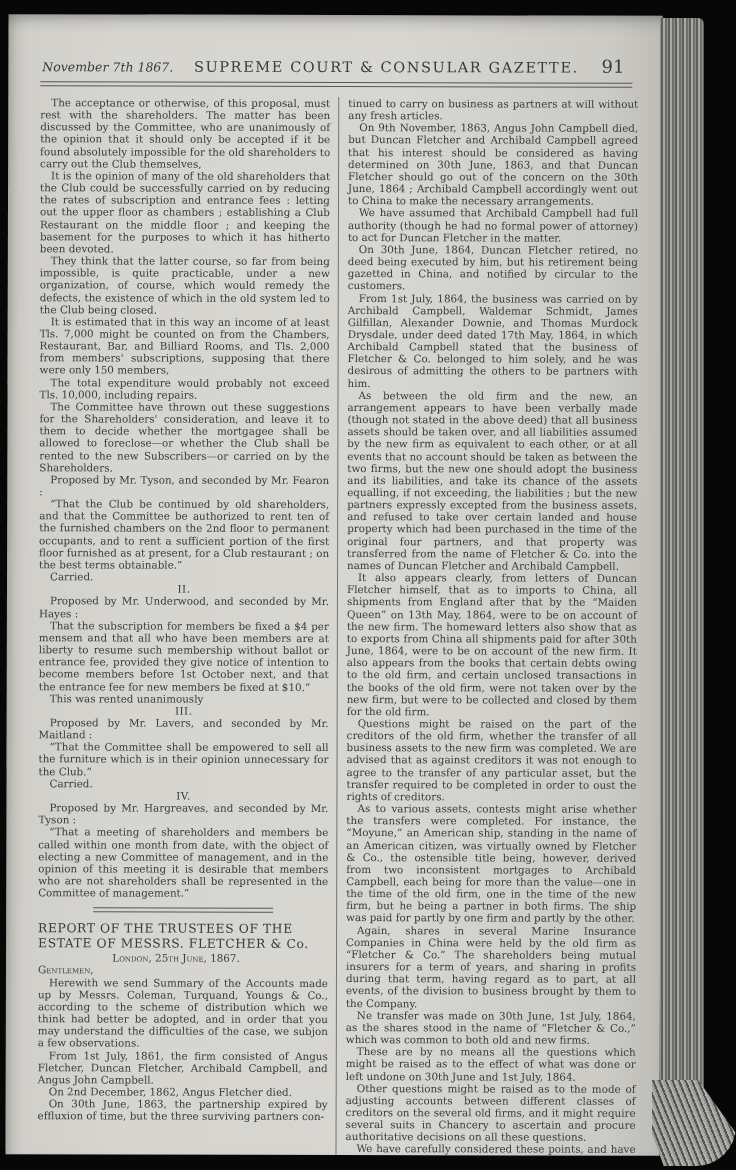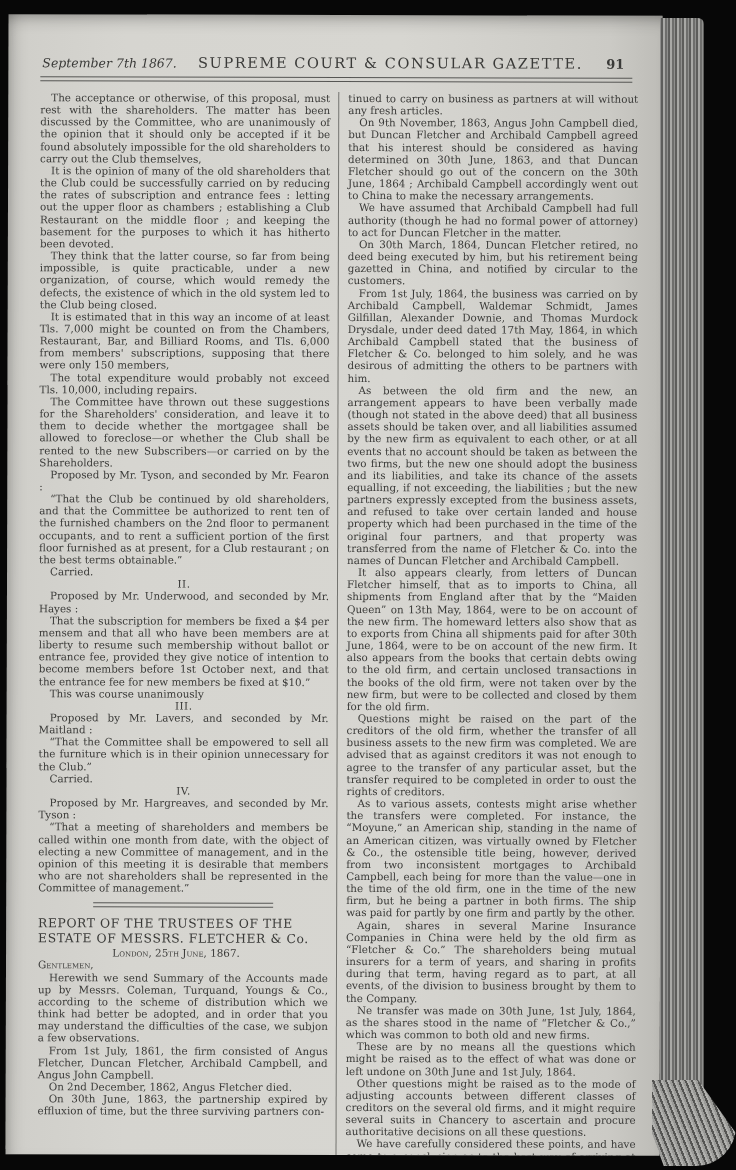--- a/index.html
+++ b/index.html
@@ -38,21 +38,21 @@
   }
   .masthead{
     display:flex;align-items:baseline;justify-content:space-between;
     padding:40px 38px 6px 34px;
   }
   .masthead .date{font-style:italic;font-size:12.5px;white-space:nowrap;}
   .masthead .title{
     font-size:14.5px;letter-spacing:1.6px;white-space:nowrap;
     padding-left:6px;
   }
-  .masthead .pageno{font-size:13px;padding-left:8px;font-weight:bold;}
+  .masthead .pageno{font-size:18px;padding-left:8px;}
   .head-rule{
     margin:0 30px 6px 32px;
     height:3px;
     border-top:1px solid #565654;
     border-bottom:1px solid #565654;
   }
   .columns{
     display:flex;
     padding:4px 24px 0 32px;
   }
@@ -82,61 +82,61 @@
     margin:2px 6px 6px 6px;
   }
   .dateline{text-align:center;text-indent:0;padding-right:14px;margin:2px 0 3px 0;font-variant:small-caps;}
   .salutation{text-indent:0;font-variant:small-caps;}
 </style>
 </head>
 <body>
 
 <div class="page">
   <div class="masthead">
-    <span class="date">September 7th 1867.</span>
+    <span class="date">November 7th 1867.</span>
     <span class="title">SUPREME COURT &amp; CONSULAR GAZETTE.</span>
     <span class="pageno">91</span>
   </div>
   <div class="head-rule"></div>
   <div class="columns">
     <div class="col left" id="col-left">
         <p class="para">The acceptance or otherwise, of this proposal, must rest with the shareholders.  The matter has been discussed by the Committee, who are unanimously of the opinion that it should only be accepted if it be found absolutely impossible for the old shareholders to carry out the Club themselves,</p>
         <p class="para">It is the opinion of many of the old shareholders that the Club could be successfully carried on by reducing the rates of subscription and entrance fees : letting out the upper floor as chambers ; establishing a Club Restaurant on the middle floor ; and keeping the basement for the purposes to which it has hitherto been devoted.</p>
         <p class="para">They think that the latter course, so far from being impossible, is quite practicable, under a new organization, of course, which would remedy the defects, the existence of which in the old system led to the Club being closed.</p>
-        <p class="para">It is estimated that in this way an income of at least Tls. 7,000 might be counted on from the Chambers, Restaurant, Bar, and Billiard Rooms, and Tls. 6,000 from members' subscriptions, supposing that there were only 150 members,</p>
+        <p class="para">It is estimated that in this way an income of at least Tls. 7,000 might be counted on from the Chambers, Restaurant, Bar, and Billiard Rooms, and Tls. 2,000 from members' subscriptions, supposing that there were only 150 members,</p>
         <p class="para">The total expenditure would probably not exceed Tls. 10,000, including repairs.</p>
         <p class="para">The Committee have thrown out these suggestions for the Shareholders' consideration, and leave it to them to decide whether the mortgagee shall be allowed to foreclose—or whether the Club shall be rented to the new Subscribers—or carried on by the Shareholders.</p>
         <p class="para">Proposed by Mr. Tyson, and seconded by Mr. Fearon :</p>
         <p class="para">“That the Club be continued by old shareholders, and that the Committee be authorized to rent ten of the furnished chambers on the 2nd floor to permanent occupants, and to rent a sufficient portion of the first floor furnished as at present, for a Club restaurant ; on the best terms obtainable.”</p>
         <p class="para">Carried.</p>
         <p class="res-head">II.</p>
         <p class="para">Proposed by Mr. Underwood, and seconded by Mr. Hayes :</p>
         <p class="para">That the subscription for members be fixed a $4 per mensem and that all who have been members are at liberty to resume such membership without ballot or entrance fee, provided they give notice of intention to become members before 1st October next, and that the entrance fee for new members be fixed at $10.”</p>
-        <p class="para">This was course unanimously</p>
+        <p class="para">This was rented unanimously</p>
         <p class="res-head">III.</p>
         <p class="para">Proposed by Mr. Lavers, and seconded by Mr. Maitland :</p>
         <p class="para">“That the Committee shall be empowered to sell all the furniture which is in their opinion unnecessary for the Club.”</p>
         <p class="para">Carried.</p>
         <p class="res-head">IV.</p>
         <p class="para">Proposed by Mr. Hargreaves, and seconded by Mr. Tyson :</p>
         <p class="para">“That a meeting of shareholders and members be called within one month from date, with the object of electing a new Committee of management, and in the opinion of this meeting it is desirable that members who are not shareholders shall be represented in the Committee of management.”</p>
         <div class="double-rule"></div>
         <p class="section-heading">REPORT OF THE TRUSTEES OF THE ESTATE OF MESSRS. FLETCHER &amp; Co.</p>
         <p class="dateline">London, 25th June, 1867.</p>
         <p class="para salutation">Gentlemen,</p>
         <p class="para">Herewith we send Summary of the Accounts made up by Messrs. Coleman, Turquand, Youngs &amp; Co., according to the scheme of distribution which we think had better be adopted, and in order that you may understand the difficulties of the case, we subjon a few observations.</p>
         <p class="para">From 1st July, 1861, the firm consisted of Angus Fletcher, Duncan Fletcher, Archibald Campbell, and Angus John Campbell.</p>
         <p class="para">On 2nd December, 1862, Angus Fletcher died.</p>
         <p class="para">On 30th June, 1863, the partnership expired by effluxion of time, but the three surviving partners con-</p>
       </div>
     <div class="col right" id="col-right">
         <p class="para cont">tinued to carry on business as  partners at will without any fresh articles.</p>
         <p class="para">On 9th November, 1863, Angus John Campbell died, but Duncan Fletcher and Archibald Campbell agreed that his interest should be considered as having determined on 30th June, 1863, and that Duncan Fletcher should go out of the concern on the 30th June, 1864 ; Archibald Campbell accordingly went out to China to make the necessary arrangements.</p>
         <p class="para">We have assumed that Archibald Campbell had full authority (though he had no formal power of attorney) to act for Duncan Fletcher in the matter.</p>
-        <p class="para">On 30th March, 1864, Duncan Fletcher retired, no deed being executed by him, but his retirement being gazetted in China, and notified by circular to the customers.</p>
+        <p class="para">On 30th June, 1864, Duncan Fletcher retired, no deed being executed by him, but his retirement being gazetted in China, and notified by circular to the customers.</p>
         <p class="para">From 1st July, 1864, the business was carried on by Archibald Campbell, Waldemar Schmidt, James Gilfillan, Alexander Downie, and Thomas Murdock Drysdale, under deed dated 17th May, 1864, in which Archibald Campbell stated that the business of Fletcher &amp; Co. belonged to him solely, and he was desirous of admitting the others to be partners with him.</p>
         <p class="para">As between the old firm and the new, an arrangement appears to have been verbally made (though not stated in the above deed) that all business assets should be taken over, and all liabilities assumed by the new firm as equivalent to each other, or at all events that no account should be taken as between the two firms, but the new one should adopt the business and its liabilities, and take its chance of the assets equalling, if not exceeding, the liabilities ; but the new partners expressly excepted from the business assets, and refused to take over certain landed and house property which had been purchased in the time of the original four partners, and that property was transferred from the name of Fletcher &amp; Co. into the names of Duncan Fletcher and Archibald Campbell.</p>
         <p class="para">It also appears clearly, from letters of Duncan Fletcher himself, that as to imports to China, all shipments from England after that by the “Maiden Queen” on 13th May, 1864, were to be on account of the new firm.  The homeward letters also show that as to exports from China all shipments paid for after 30th June, 1864, were to be on account of the new firm. It also appears from the books that certain debts owing to the old firm, and certain unclosed transactions in the books of the old firm, were not taken over by the new firm, but were to be collected and closed by them for the old firm.</p>
         <p class="para">Questions might be raised on the part of the creditors of the old firm, whether the transfer of all business assets to the new firm was completed.  We are advised that as against creditors it was not enough to agree to the transfer of any particular asset, but the transfer required to be completed in order to oust the rights of creditors.</p>
         <p class="para">As to various assets, contests might arise whether the transfers were completed.  For instance, the “Moyune,” an American ship, standing in the name of an American citizen, was virtually owned by Fletcher &amp; Co., the ostensible title being, however, derived from two inconsistent mortgages to Archibald Campbell, each being for more than the value—one in the time of the old firm, one in the time of the new firm, but he being a partner in both firms.  The ship was paid for partly by one firm and partly by the other.</p>
         <p class="para">Again, shares in several Marine Insurance Companies in China were held by the old firm as “Fletcher &amp; Co.”  The shareholders being mutual insurers for a term of years, and sharing in profits during that term, having regard as to part, at all events, of the division to business brought by them to the Company.</p>
         <p class="para">Ne transfer was made on 30th June, 1st July, 1864, as the  shares  stood in the name of “Fletcher &amp; Co.,” which was common to both old and new firms.</p>
         <p class="para">These are by no means all the questions which might be raised as to the effect of what was done or left undone on 30th June and 1st July, 1864.</p>
         <p class="para">Other questions might be raised as to the mode of adjusting accounts between different classes of creditors on the several old firms, and it might require several suits in Chancery to ascertain and procure authoritative decisions on all these questions.</p>
         <p class="para">We have carefully considered these points, and have come to a conclusion as to the best way of arriving at a settlement of all parties' rights and division of the funds in hand without litigation, delay, or expense, and we now submit our views to you.</p>

